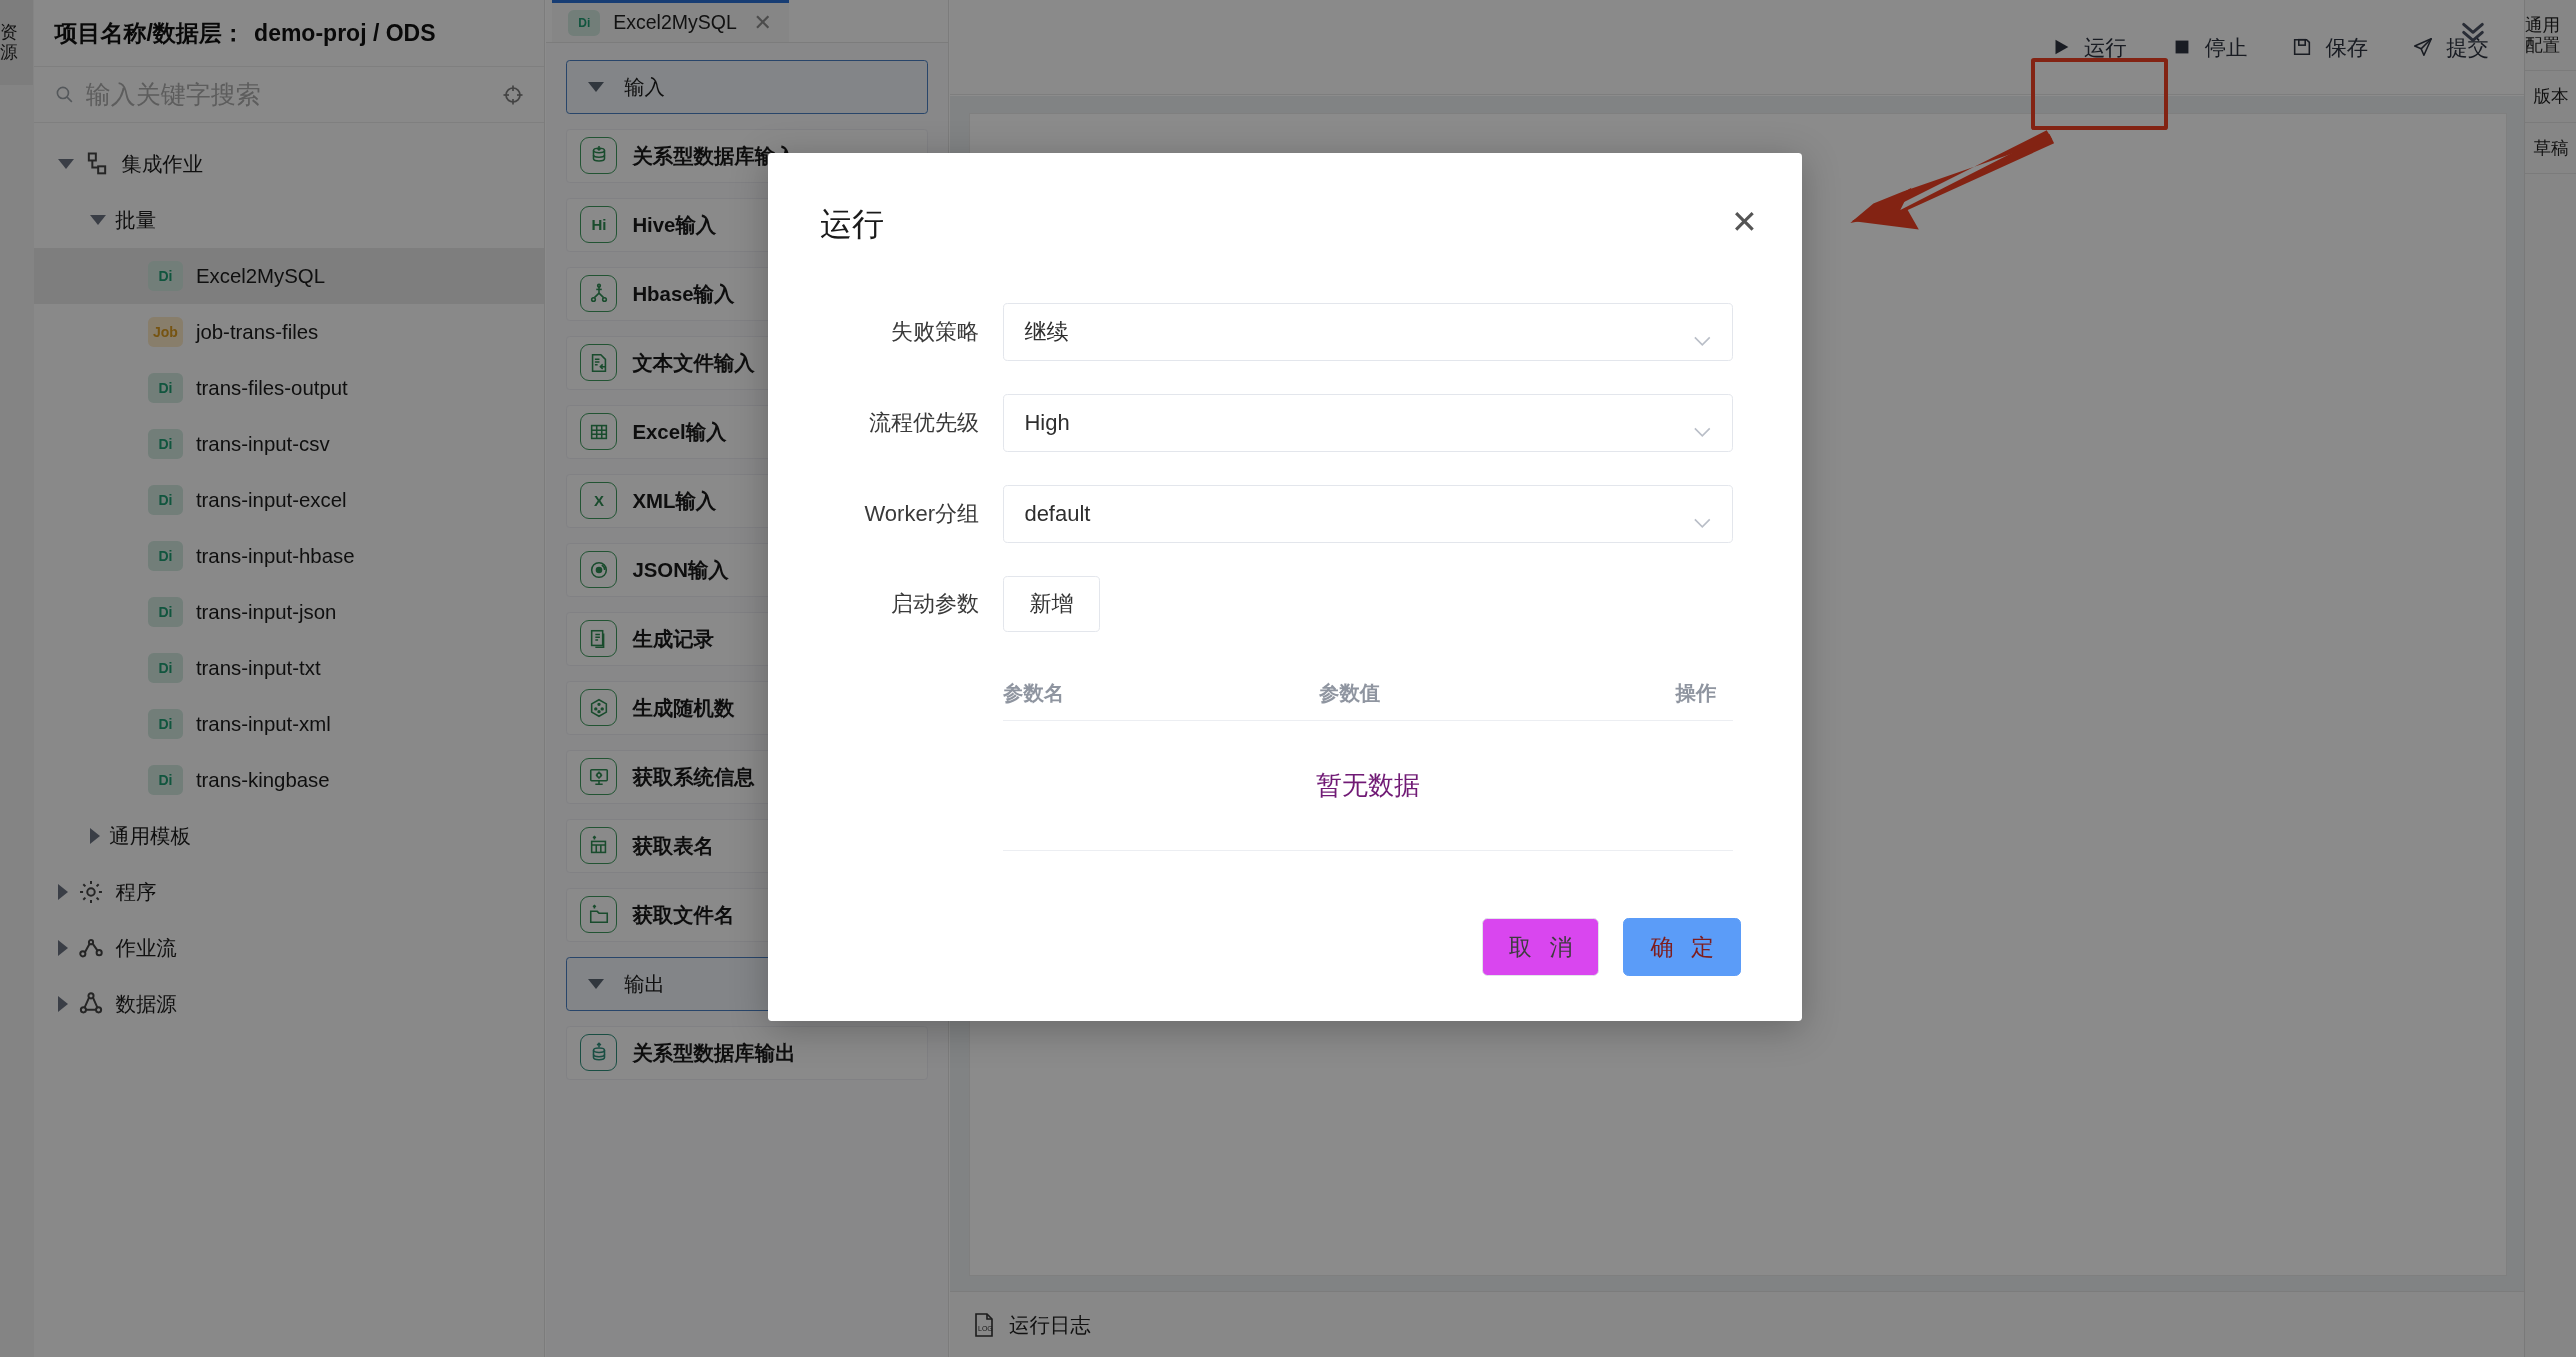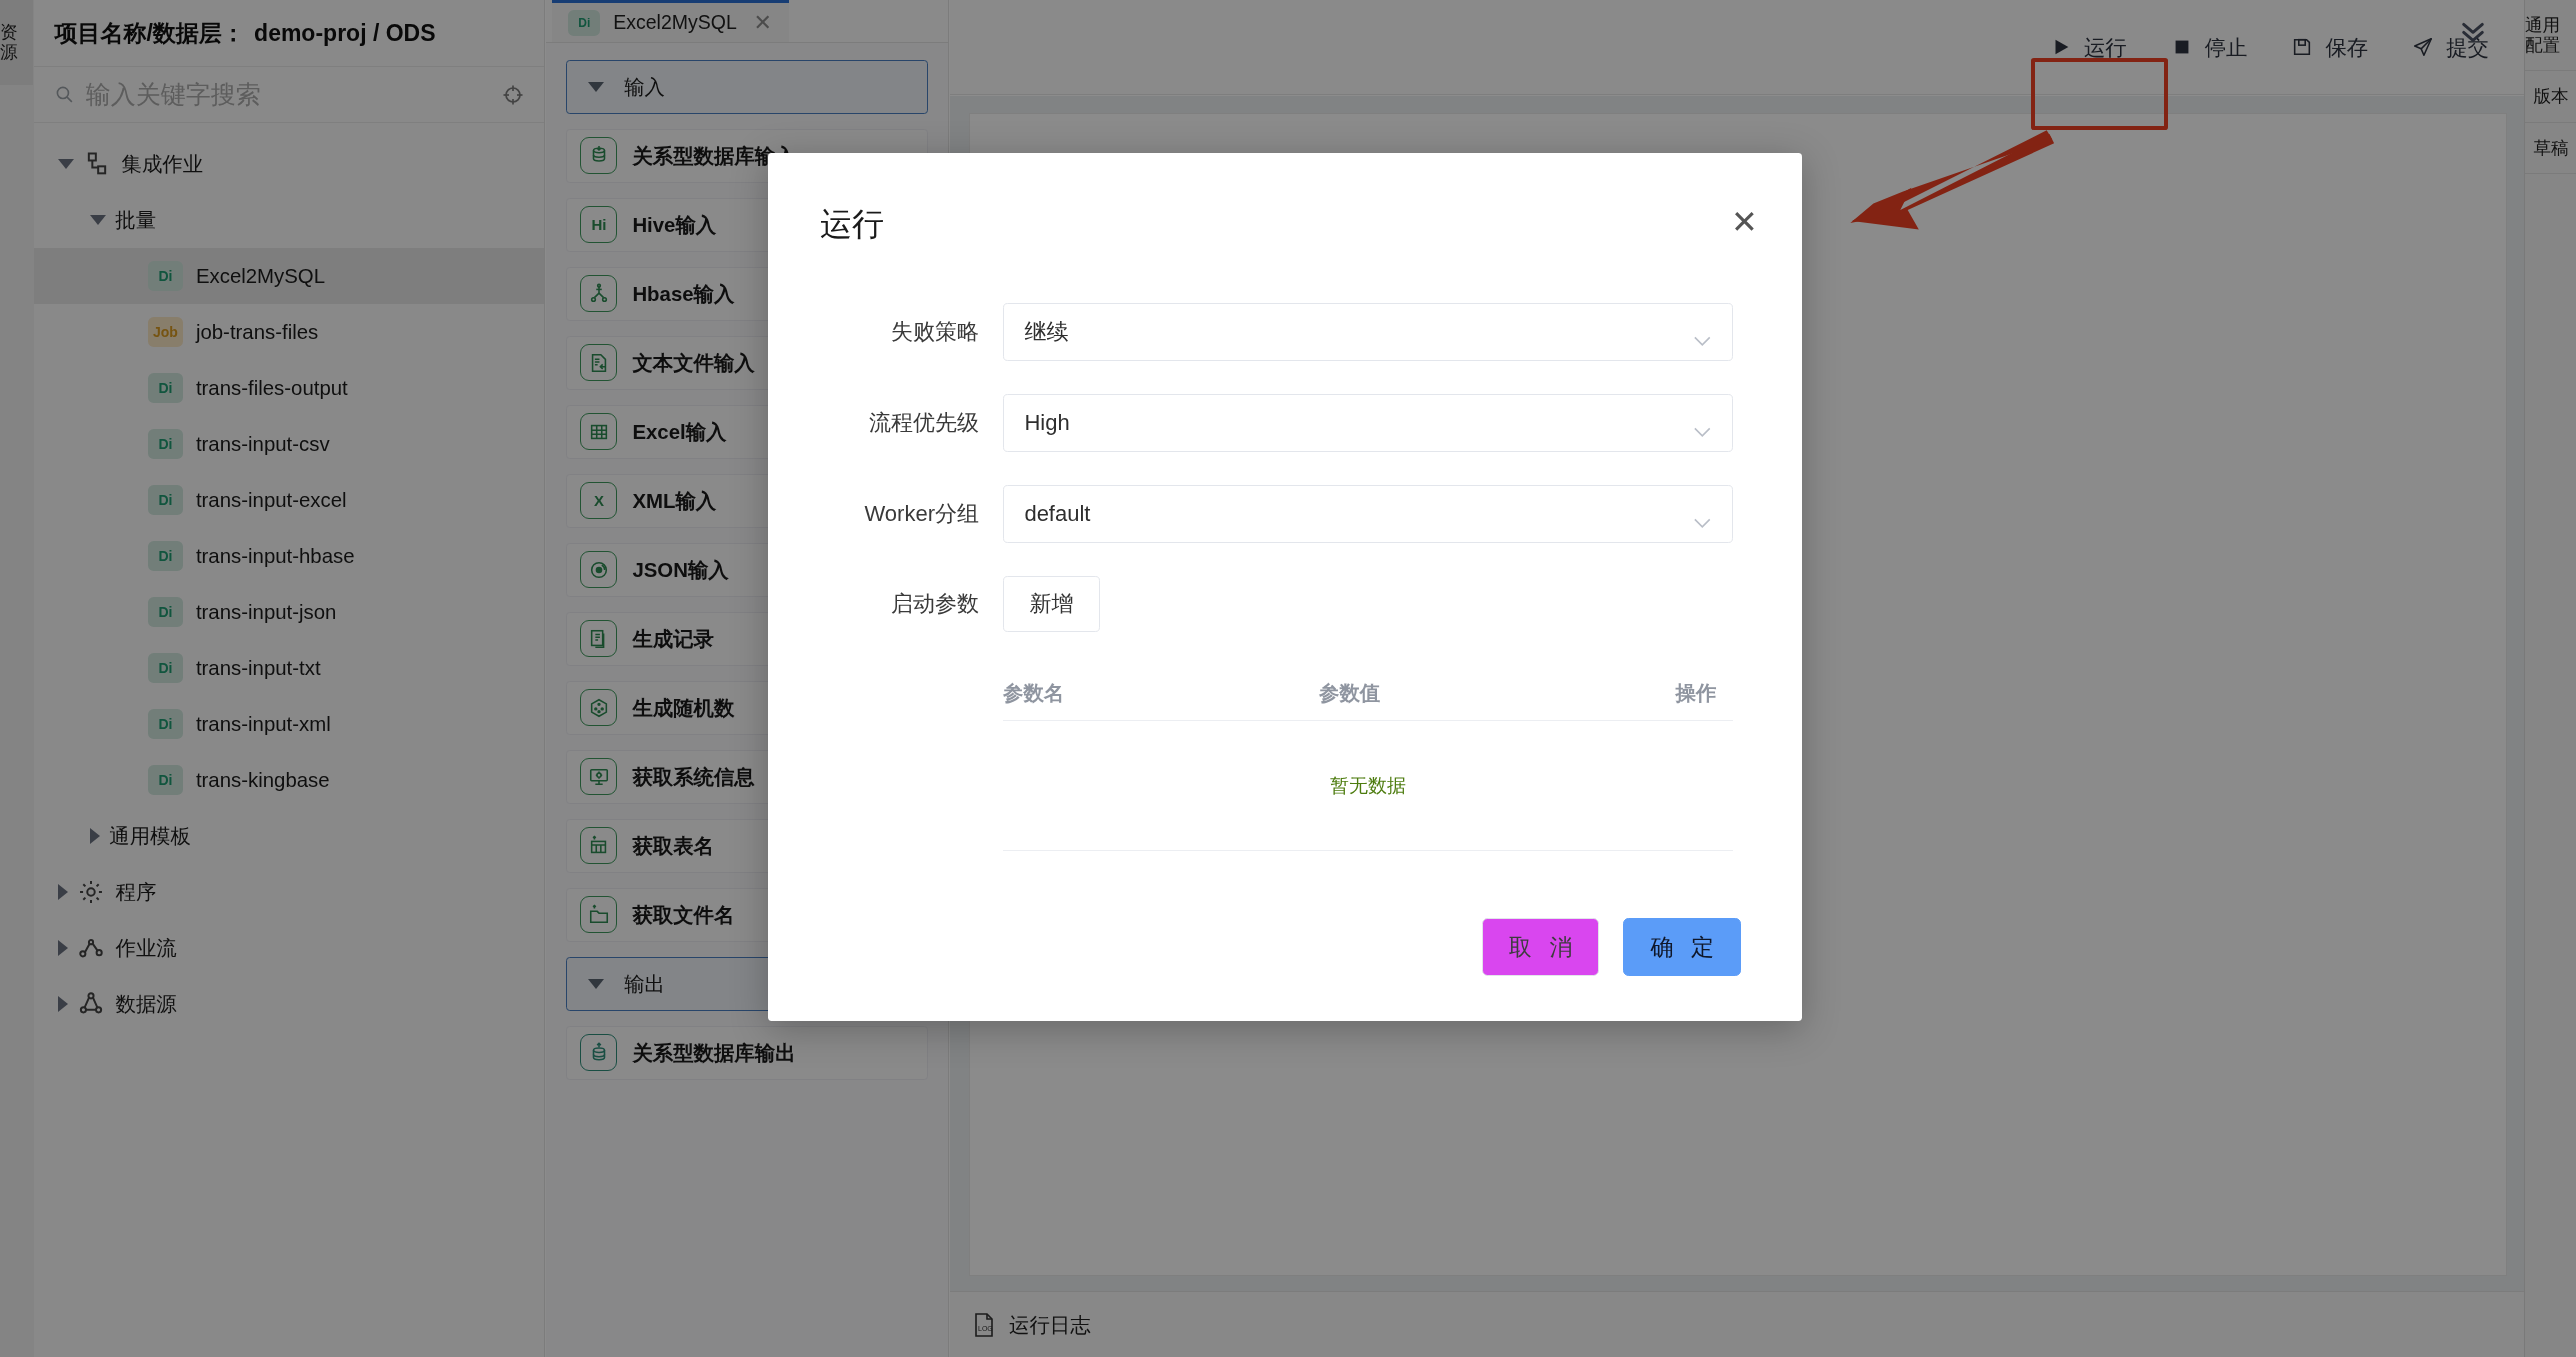--- a/index.html
+++ b/index.html
@@ -326,38 +326,38 @@
     height: 56px;
     font-size: 20.4px; font-weight: bold; color: #8f95a0;
     border-bottom: 0.9px solid #eceef2;
   }
   .pt-col-name  { width: 316px; flex: 0 0 316px; }
   .pt-col-value { width: 306px; flex: 0 0 306px; }
   .pt-col-act   { flex: 1 1 auto; text-align: right; padding-right: 16.7px; }
   .pt-empty {
     height: 130px;
     display: flex; align-items: center; justify-content: center;
-    font-size: 19px; color: #4d7c0f;
+    font-size: 26px; color: #701a75;
     border-bottom: 0.9px solid #eceef2;
   }
 
   .modal-foot {
     padding: 0 61px 45px 61px;
     display: flex; align-items: center; justify-content: flex-end;
     gap: 24px;
   }
   .btn {
     height: 58px; min-width: 111px;
     border-radius: 5.6px;
     display: inline-flex; align-items: center; justify-content: center;
     font-size: 23px; letter-spacing: 5.6px; padding: 0 20.4px 0 26px;
     cursor: pointer; white-space: nowrap;
   }
   .btn-cancel { background: #d946ef; border: 0.9px solid #e2e5ea; color: #3c3c3c; }
-  .btn-ok     { background: #5b9cf8; border: 0.9px solid #5b9cf8; color: #0f172a; }
+  .btn-ok     { background: #5b9cf8; border: 0.9px solid #5b9cf8; color: #7f1d1d; }
 </style>
 </head>
 <body>
 
 <div id="app">
 
   <div class="dim-layer">
 
     <div class="left-rail">
       <div class="left-rail-tab">

